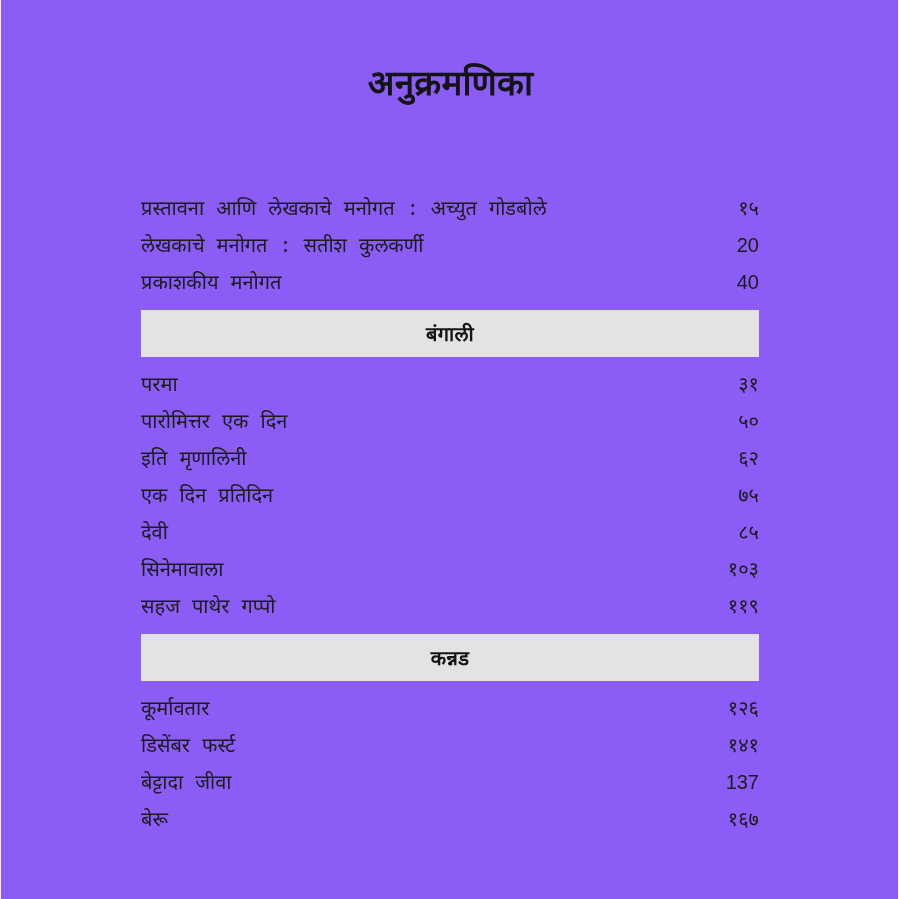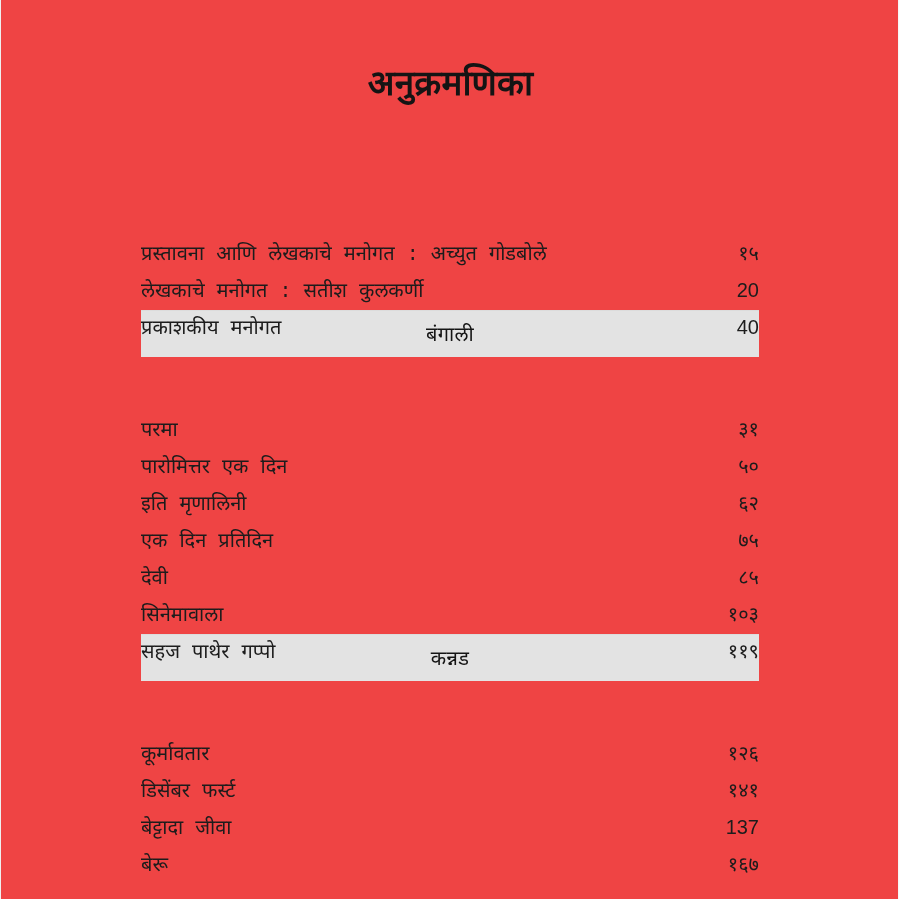--- a/index.html
+++ b/index.html
@@ -12,21 +12,21 @@
     height: 899px;
     background: #ffffff;
     font-family: "Liberation Sans", "DejaVu Sans", sans-serif;
     color: #1a1a1a;
     overflow: hidden;
   }
   .page {
     position: relative;
     width: 899px;
     height: 899px;
-    background: #ef4444;
+    background: #8b5cf6;
     box-sizing: border-box;
     border-left: 1px solid #f0f0f0;
     border-right: 1px solid #f7f7f7;
   }
   .page-title {
     position: absolute;
     top: 62px;
     left: 0;
     width: 899px;
     text-align: center;
@@ -58,35 +58,34 @@
     text-overflow: ellipsis;
     padding-right: 12px;
     font-family: Liberation Mono, monospace;
   }
   .entry-page {
     flex: 0 0 auto;
     text-align: right;
     min-width: 54px;
     font-size: 20px;
     color: #1c1c1c;
-    margin-top: 45px;
   }
   .section-band {
     background: #e3e3e3;
     height: 47px;
     display: flex;
     align-items: center;
     justify-content: center;
     margin-top: 9px;
     margin-bottom: 9px;
     box-shadow: 0 1px 0 #dcdcdc inset;
   }
   .section-band-label {
     font-size: 20px;
-    font-weight: normal;
+    font-weight: bold;
     color: #151515;
     letter-spacing: 0.3px;
   }
   .group-entries {
     display: block;
   }
 </style>
 </head>
 <body>
 

